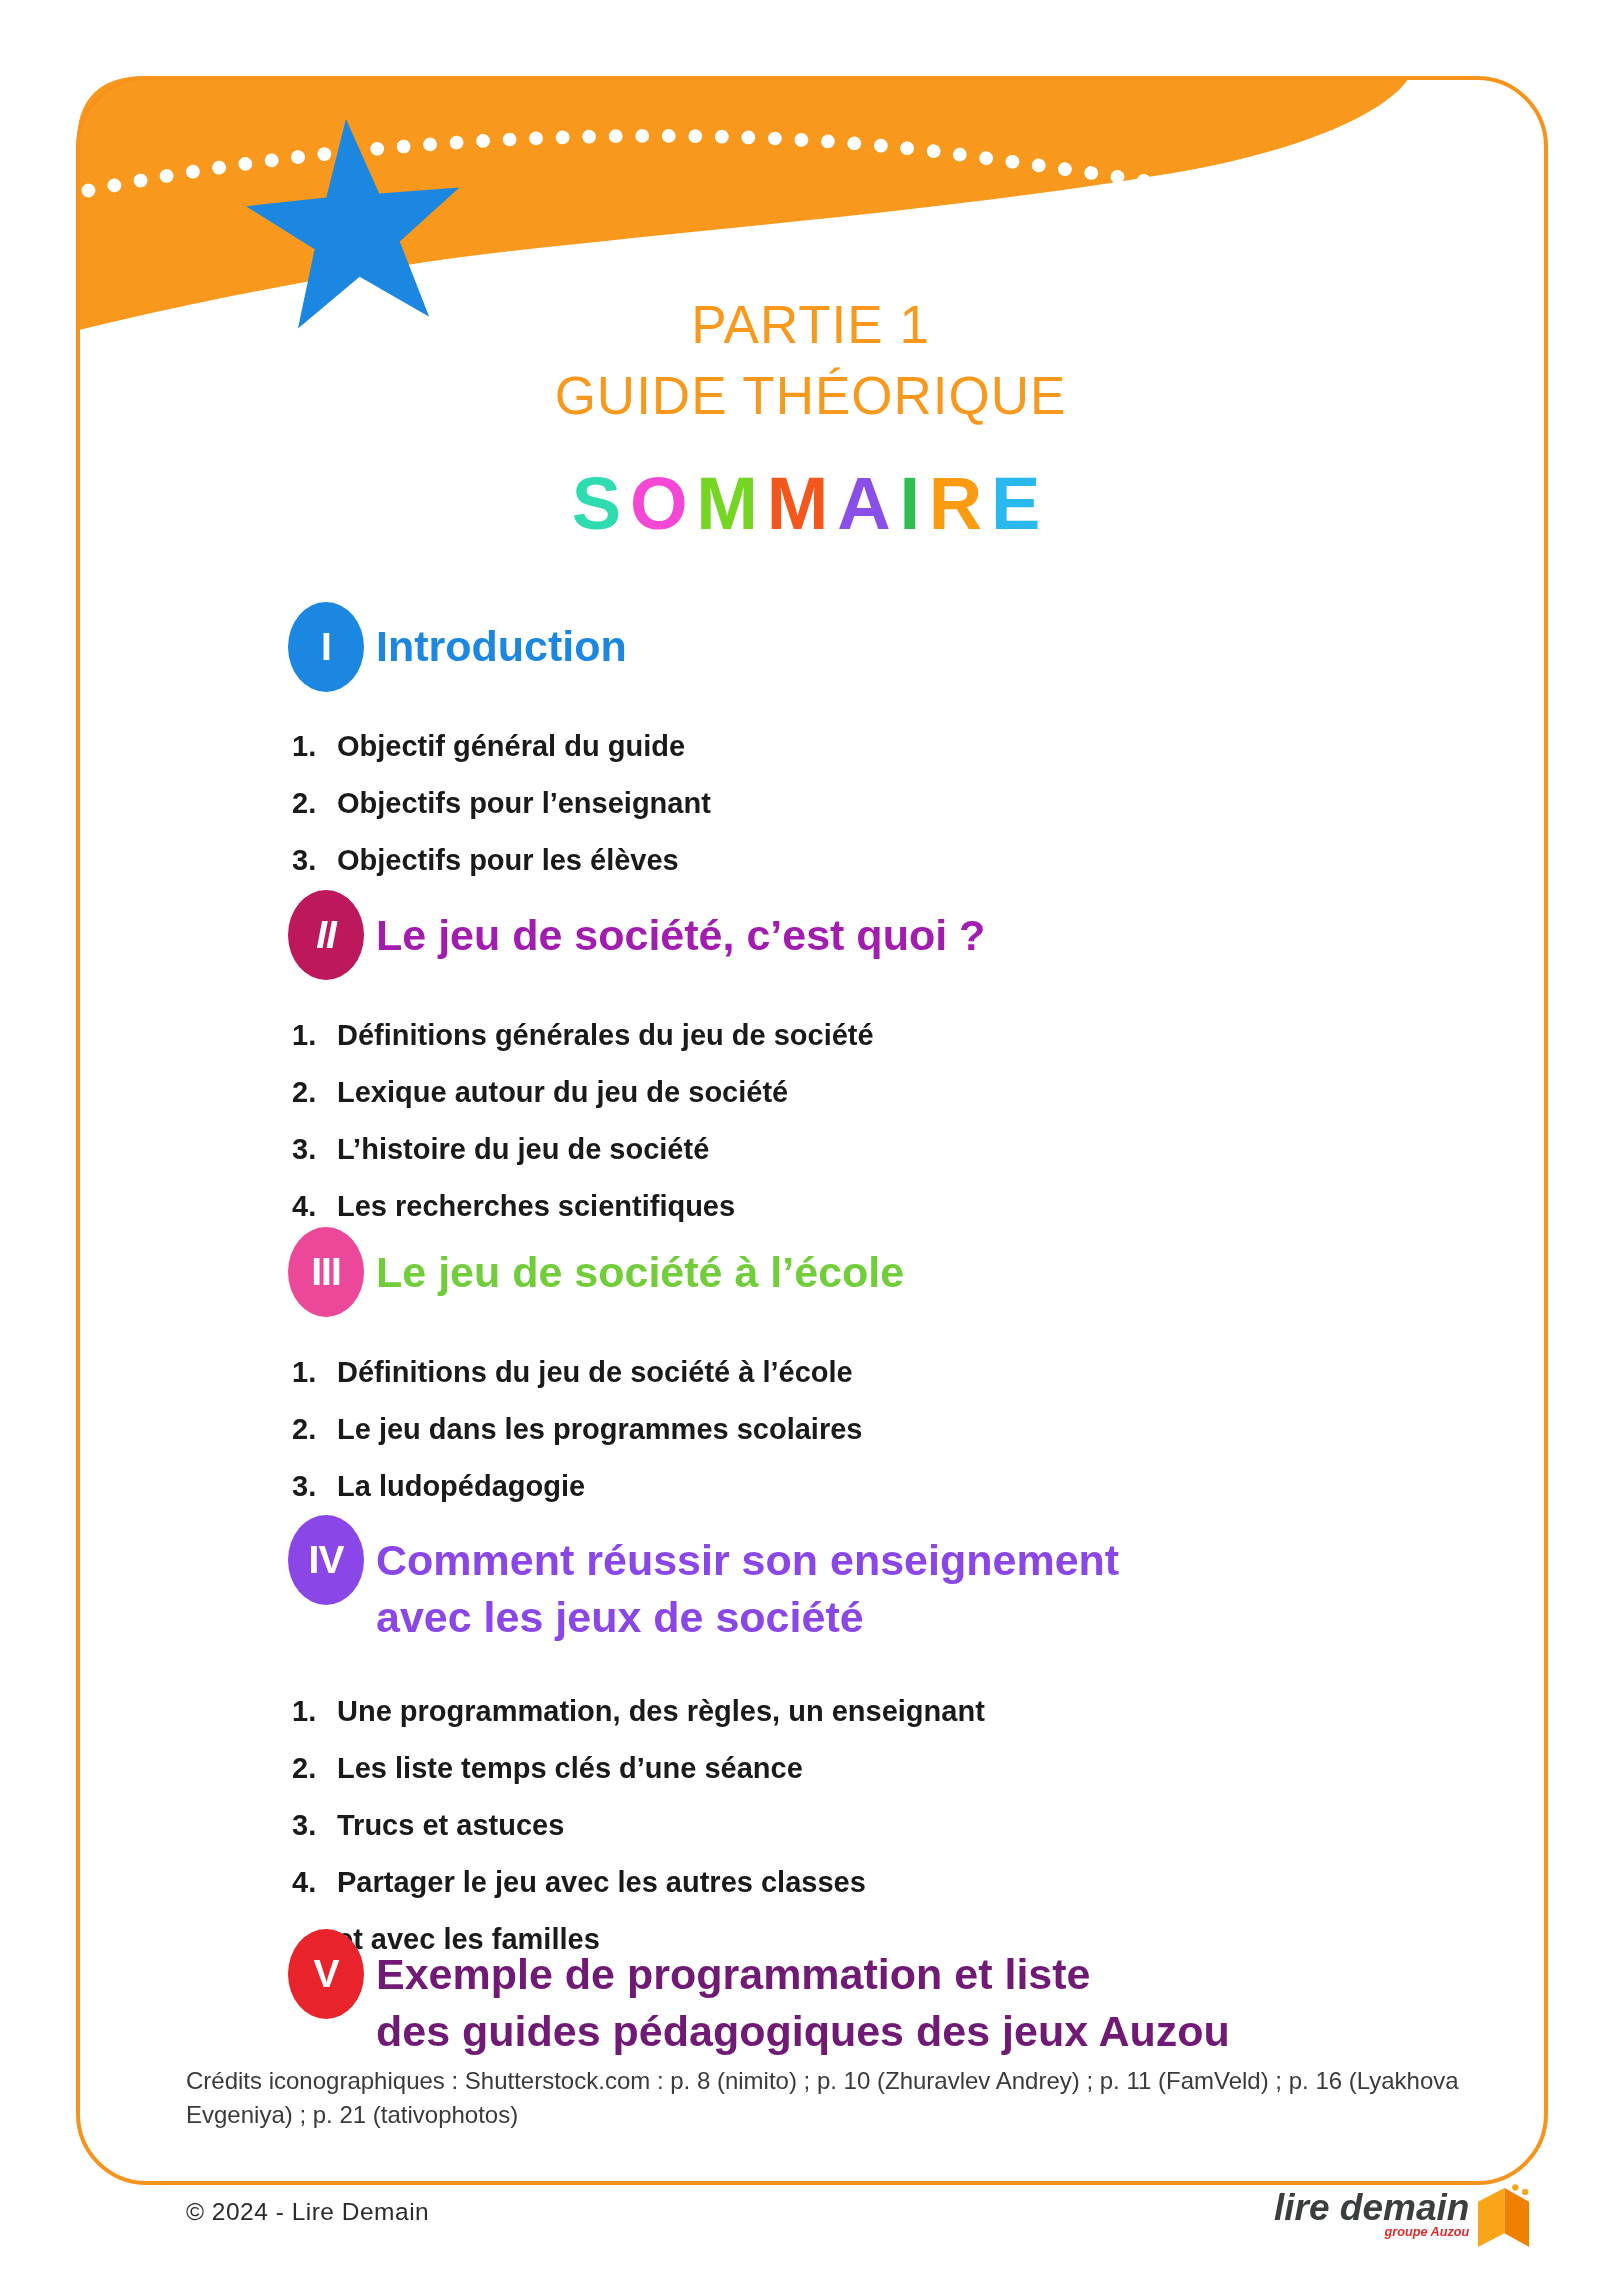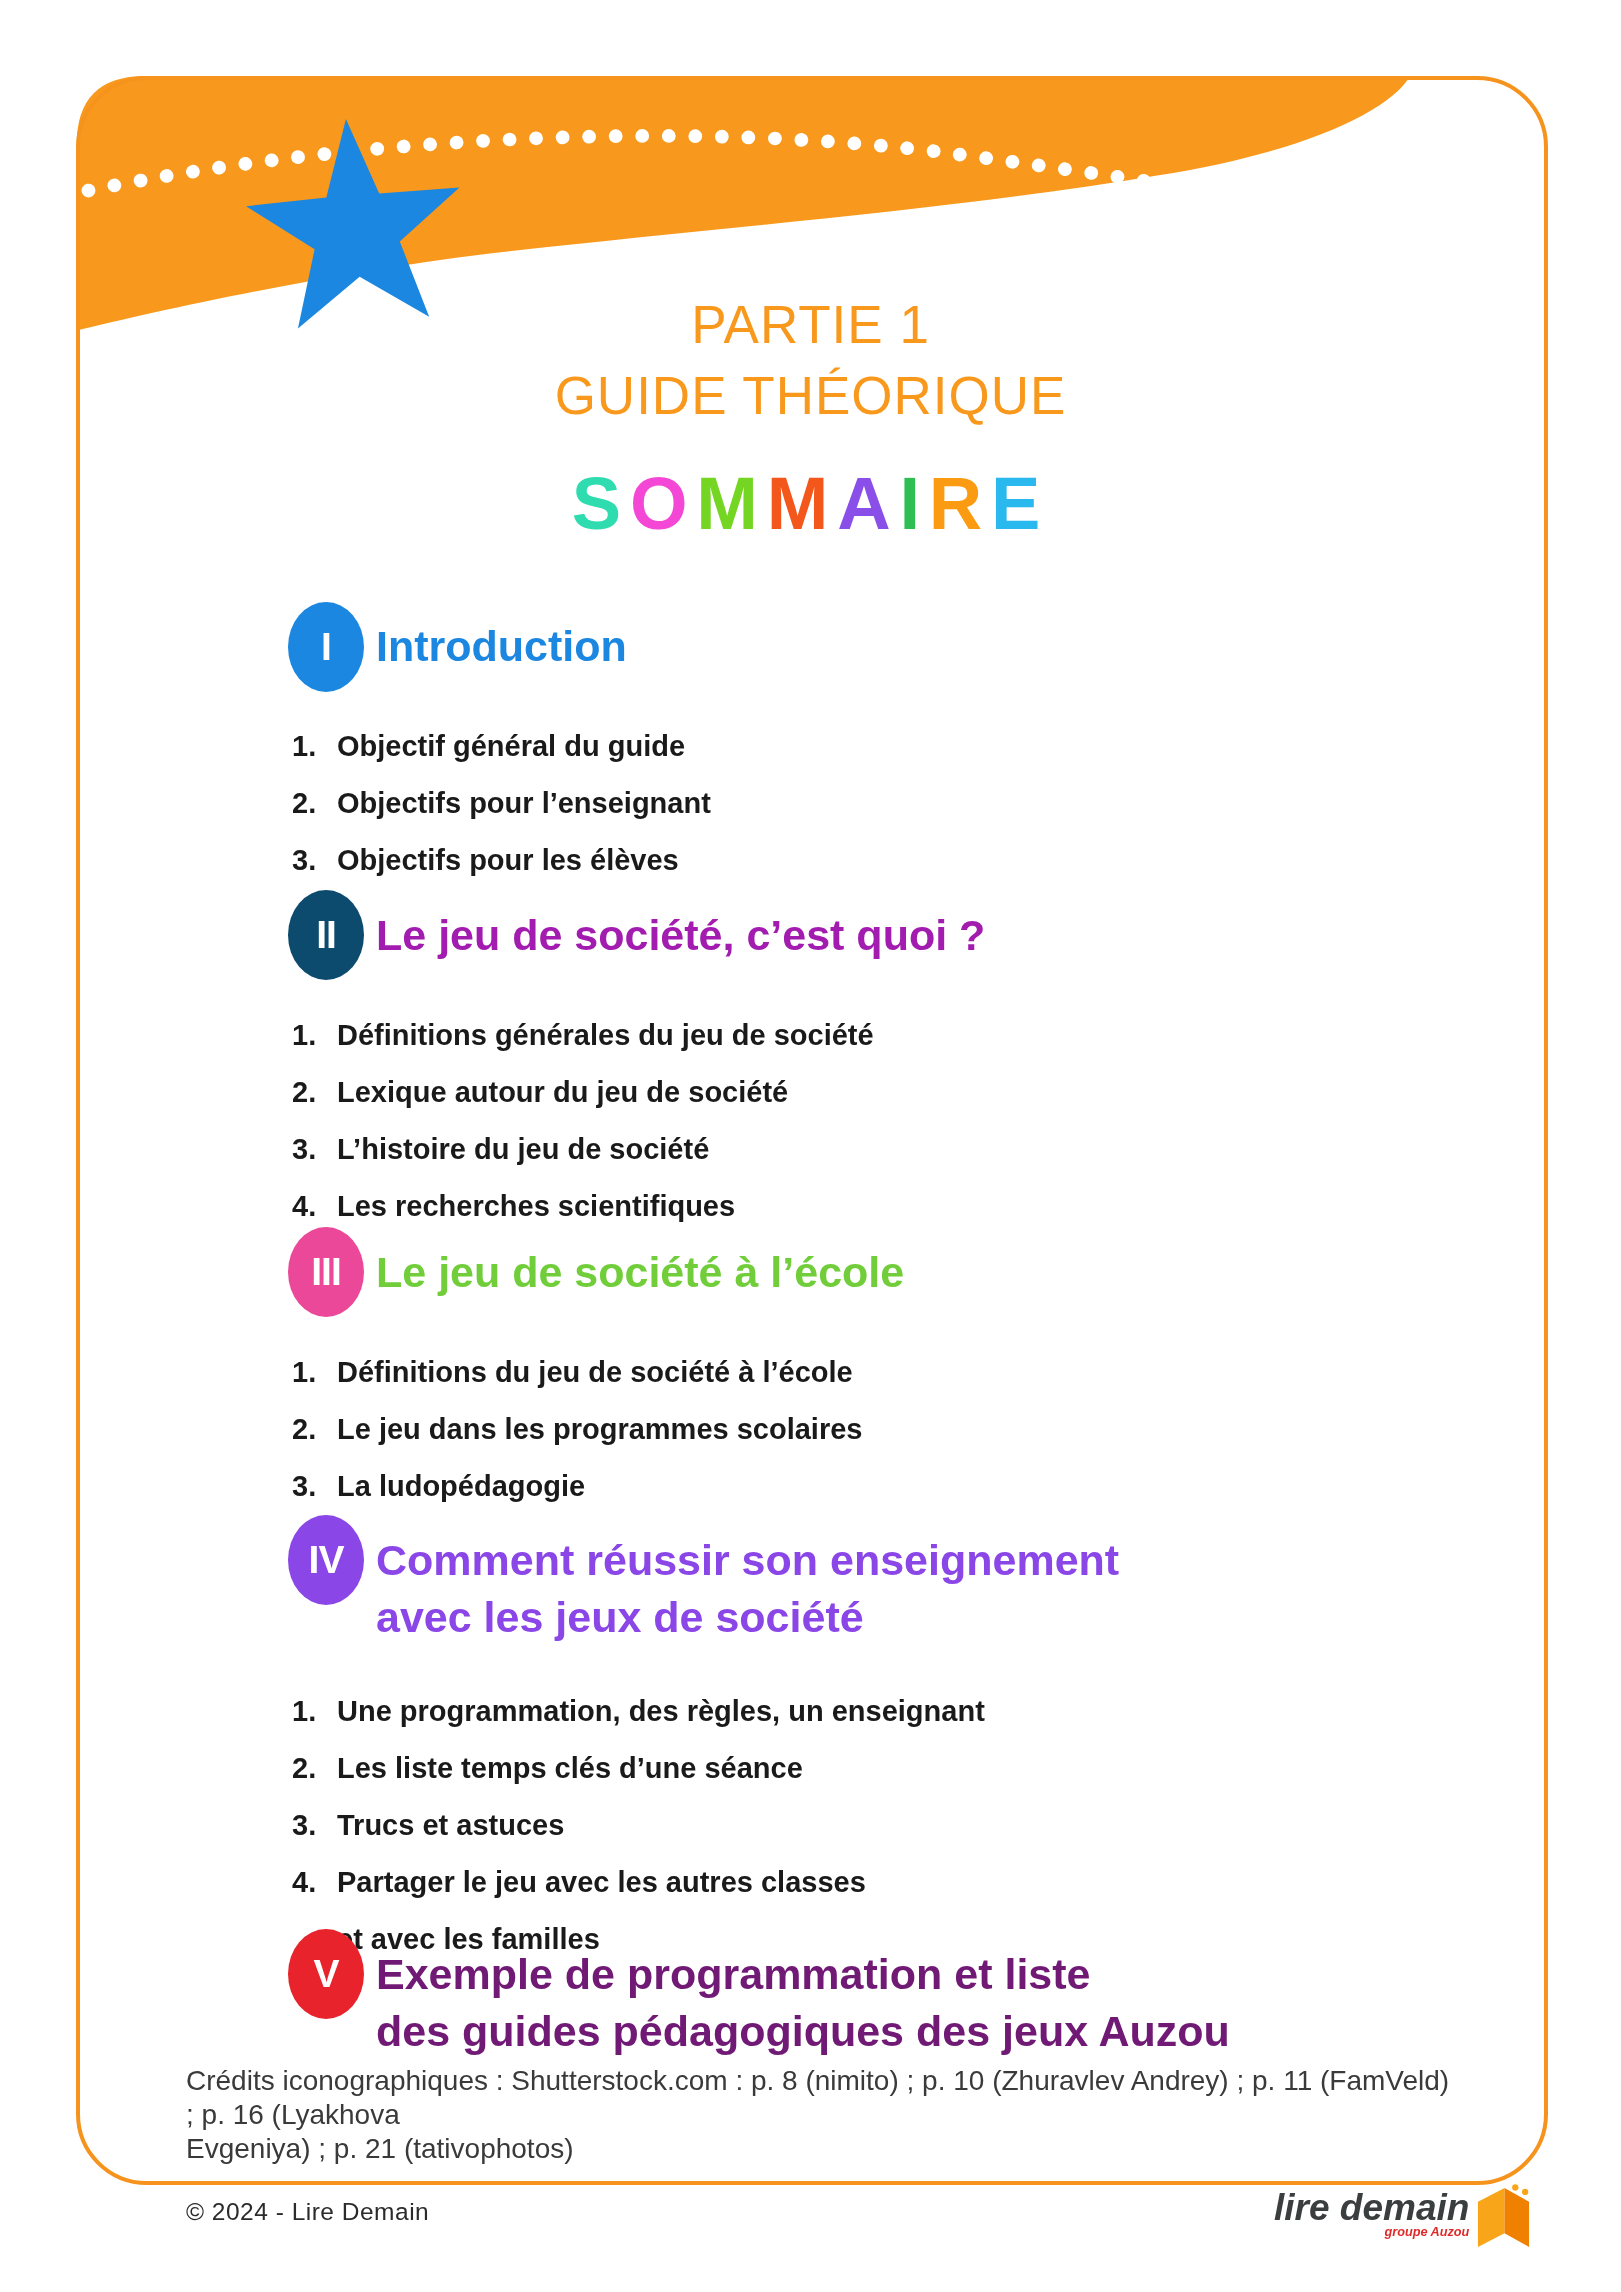--- a/index.html
+++ b/index.html
@@ -48,21 +48,21 @@
   #badge-4{top:1515px;} #badge-5{top:1929px;}
   
   #title-1{top:618px;} #title-2{top:907px;} #title-3{top:1244px;}
   #title-4{top:1532px;} #title-5{top:1946px;}
   
   #items-1{top:718px;} #items-2{top:1007px;} #items-3{top:1344px;} #items-4{top:1683px;}
 
   
   .credits{
     position:absolute;left:186px;top:2064px;width:1274px;
-    color:#3A3A3A;font-size:28px;line-height:34px;font-weight:400;
+    color:#3A3A3A;font-size:24px;line-height:34px;font-weight:400;
   }
   
   .copyright{
     position:absolute;left:186px;top:2198px;color:#2B2B2B;
     font-size:24.5px;letter-spacing:0.5px;
   }
   .brand{position:absolute;left:1274px;top:2184px;display:flex;align-items:flex-start;}
   .brand-texts{display:flex;flex-direction:column;align-items:flex-end;margin-top:3.9px;}
   .brand-name{
     font-style:italic;font-weight:700;font-size:37px;color:#3A3E3F;line-height:39px;
@@ -107,21 +107,21 @@
       <div class="toc-item">
         <span class="toc-num">2.</span>
         <span class="toc-text">Objectifs pour l’enseignant</span>
       </div>
       <div class="toc-item">
         <span class="toc-num">3.</span>
         <span class="toc-text">Objectifs pour les élèves</span>
       </div>
     </div>
 
-  <div class="badge" id="badge-2" style="background: #0c4a6e;">II</div>
+  <div class="badge" id="badge-2" style="background: #be185d; font-style: italic;">II</div>
   <div class="sec-title" id="title-2" style="color: #a21caf;">
     <span>Le jeu de société, c’est quoi ?</span>
 
   </div>
   <div class="toc-items" id="items-2">
       <div class="toc-item">
         <span class="toc-num">1.</span>
         <span class="toc-text">Définitions générales du jeu de société</span>
       </div>
       <div class="toc-item">

